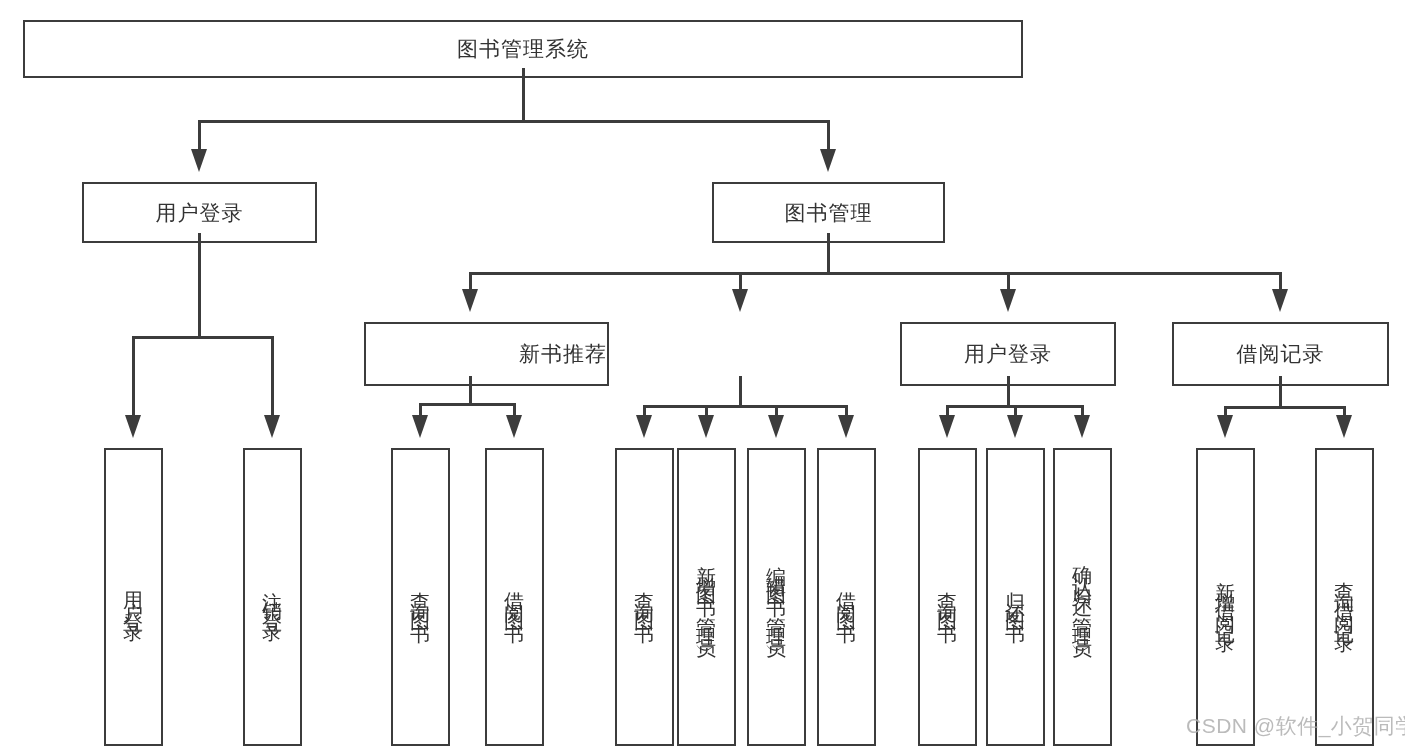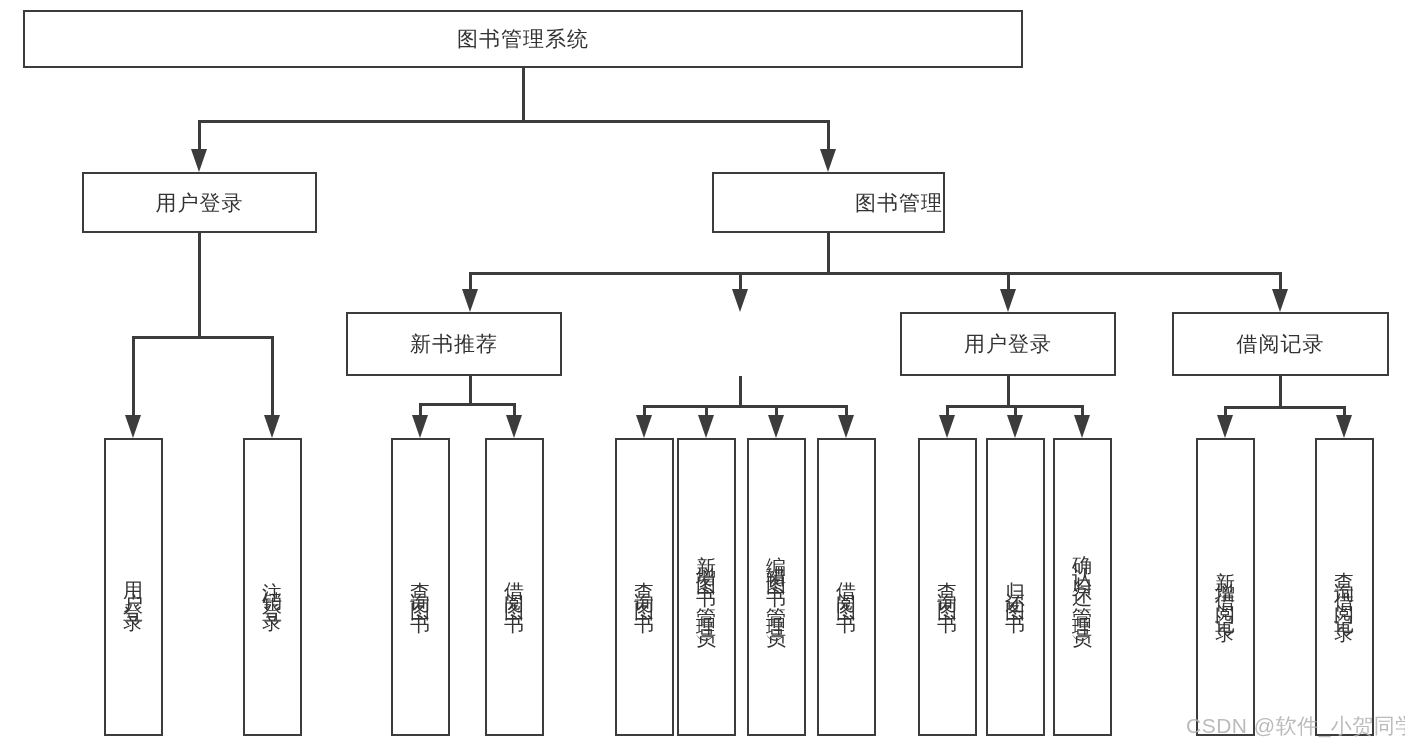--- a/index.html
+++ b/index.html
@@ -10,20 +10,21 @@
     background:var(--background,#fff);
     overflow:hidden;
   }
   .node {
     position:absolute;
     box-sizing:border-box;
     background:#ffffff;
     border:2.5px solid var(--box_border,#3c3c3c);
     display:flex; align-items:center; justify-content:center;
     color:var(--text,#333333);
+    margin-top:10px;
   }
   .node.horizontal .node-label {
     font-size:21px;
     letter-spacing:1px;
     white-space:nowrap;
   }
   .node.vertical .node-label {
     writing-mode:vertical-rl;
     text-orientation:mixed;
     font-size:20px;
@@ -57,24 +58,24 @@
 <body>
 
 <div id="canvas">
   <div class="watermark">CSDN @软件_小贺同学</div>
 <div class="node horizontal" style="left: 23px; top: 10px; width: 1000px; height: 58px;">
       <span class="node-label">图书管理系统</span>
     </div>
     <div class="node horizontal" style="left: 82px; top: 172px; width: 235px; height: 61px;">
       <span class="node-label">用户登录</span>
     </div>
-    <div class="node horizontal" style="left: 712px; top: 172px; width: 233px; height: 61px; justify-content: flex-end;">
+    <div class="node horizontal" style="left: 712px; top: 172px; width: 233px; height: 61px;">
       <span class="node-label">图书管理</span>
     </div>
-    <div class="node horizontal" style="left: 346px; top: 312px; width: 216px; height: 64px;">
+    <div class="node horizontal" style="left: 364px; top: 312px; width: 245px; height: 64px; justify-content: flex-end;">
       <span class="node-label">新书推荐</span>
     </div>
     <div class="node horizontal" style="left: 900px; top: 312px; width: 216px; height: 64px;">
       <span class="node-label">用户登录</span>
     </div>
     <div class="node horizontal" style="left: 1172px; top: 312px; width: 217px; height: 64px; text-align: center;">
       <span class="node-label">借阅记录</span>
     </div>
     <div class="node vertical" style="left: 104px; top: 438px; width: 59px; height: 298px;">
       <span class="node-label">用户登录</span>

